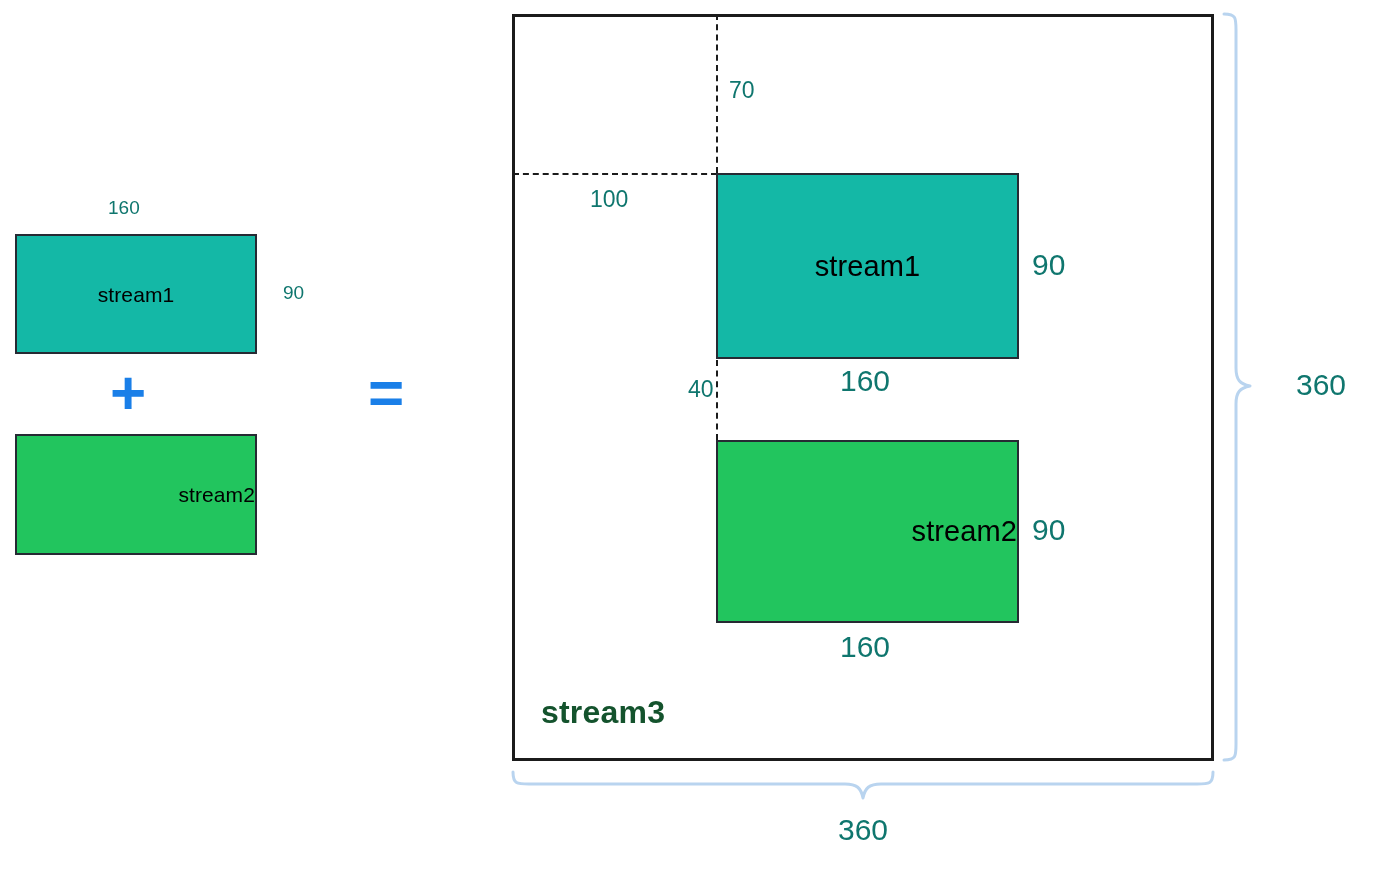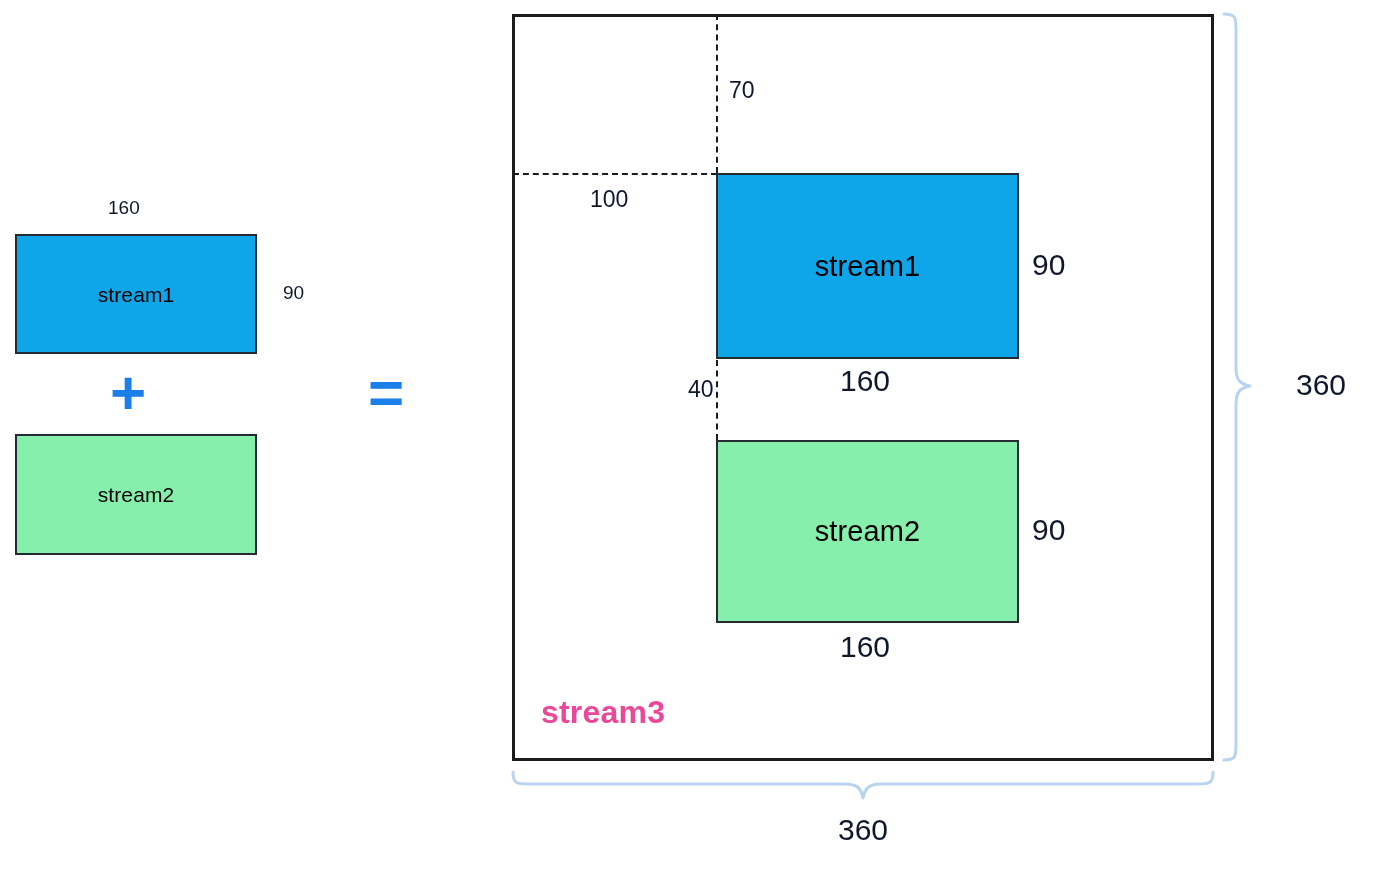--- a/index.html
+++ b/index.html
@@ -22,48 +22,48 @@
   .abs { position: absolute; }
 
   
   .rect {
     box-sizing: border-box;
     border: 2px solid #262a33;
     display: flex;
     align-items: center;
     justify-content: center;
   }
-  .rect.yellow { background: #0ea5e9; align-items: center; }
-  .rect.blue   { background: #86efac; }
+  .rect.yellow { background: #14b8a6; align-items: center; }
+  .rect.blue   { background: #22c55e; justify-content: flex-end; }
 
   .rect-label {
     font-size: 21px;
     line-height: 1;
     color: #000;
     letter-spacing: 0.1px;
   }
   .rect-label.big { font-size: 29px; }
 
   
   .outer-box {
     box-sizing: border-box;
     border: 3px solid #1b1b1b;
     background: #ffffff;
   }
   .outer-title {
     font-size: 32px;
     font-weight: bold;
-    color: #ec4899;
+    color: #14532d;
     letter-spacing: 0.2px;
   }
 
   
   .dim {
     font-size: 23px;
-    color: #0f172a;
+    color: #0f766e;
     white-space: nowrap;
     line-height: 1;
   }
   .dim.small { font-size: 19px; }
   .dim.large { font-size: 30px; }
 
   
   .dash-v {
     border-left: 2px dashed #1b1b1b;
     width: 0;

